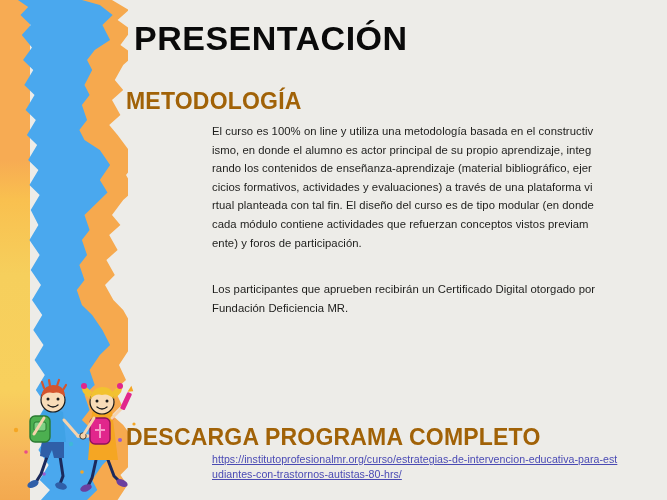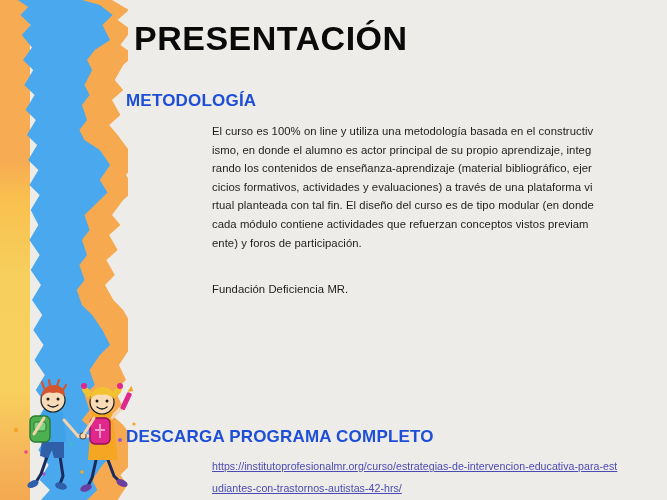--- a/index.html
+++ b/index.html
@@ -92,21 +92,21 @@
 
   
   .content{position:absolute;left:0;top:0;width:667px;height:500px;}
 
   .page-title{
     position:absolute;left:134px;top:17px;
     font-size:34px;font-weight:bold;color:#0a0a0a;
     letter-spacing:0.5px;line-height:42px;white-space:nowrap;
   }
   .section-head{
-    position:absolute;font-size:17px;font-weight:bold;color:#1d4ed8;
+    position:absolute;font-size:23px;font-weight:bold;color:#a16207;
     letter-spacing:0.2px;white-space:nowrap;line-height:22px;
   }
   .h-metodologia{left:126px;top:90px;}
   .h-certificacion{left:126px;top:247px;}
   .h-relator{left:126px;top:342px;}
   .h-descarga{left:126px;top:426px;}
 
   .body-text{
     position:absolute;left:212px;
     font-size:11.3px;color:#1d1d1b;line-height:18.6px;
@@ -114,21 +114,21 @@
   }
   .p-metodologia{top:122px;width:470px;}
   .p-certificacion{top:280px;width:440px;}
   .p-relator{top:375px;width:440px;text-decoration:underline;}
   .p-url{
     top:452px;width:330px;color:#4a4ab4;
     text-decoration:underline;line-height:15px;font-size:10.6px;
     word-break:break-all;
   }
   .body-text div{white-space:nowrap;}
-  .p-url div{white-space:nowrap;margin-top:7px;}
+  .p-url div{white-space:nowrap;}
 </style>
 </head>
 <body>
 
 <div id="slide">
 
   <div class="left-band">
     <div class="band-orange"></div>
     <div class="band-blue"></div>
     <div class="band-orange-right"></div>
@@ -227,24 +227,25 @@
       <div>El curso es 100% on line y utiliza una  metodología basada en el constructiv</div>
       <div>ismo, en donde el alumno es actor principal de su propio aprendizaje, integ</div>
       <div>rando los contenidos de enseñanza-aprendizaje (material bibliográfico, ejer</div>
       <div>cicios formativos, actividades y evaluaciones) a través de una plataforma vi</div>
       <div>rtual planteada con tal fin. El diseño del curso es de tipo modular (en donde</div>
       <div>cada módulo contiene actividades que refuerzan conceptos vistos previam</div>
       <div>ente) y foros de participación.</div>
     </div>
 
     <div class="body-text p-certificacion">
+      <div>Los participantes que aprueben recibirán un  Certificado Digital otorgado por</div>
       <div>Fundación Deficiencia MR.</div>
     </div>
 
 
     <div class="section-head h-descarga">DESCARGA PROGRAMA COMPLETO</div>
     <div class="body-text p-url">
       <div>https://institutoprofesionalmr.org/curso/estrategias-de-intervencion-educativa-para-est</div>
-      <div>udiantes-con-trastornos-autistas-42-hrs/</div>
+      <div>udiantes-con-trastornos-autistas-80-hrs/</div>
     </div>
 
   </div>
 </div>
 
 </body></html>

